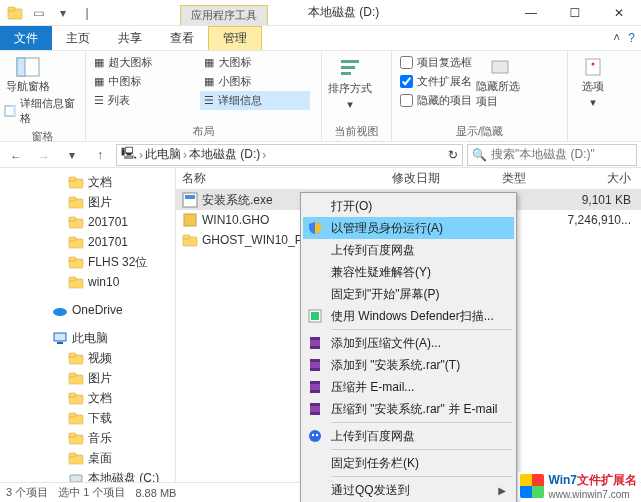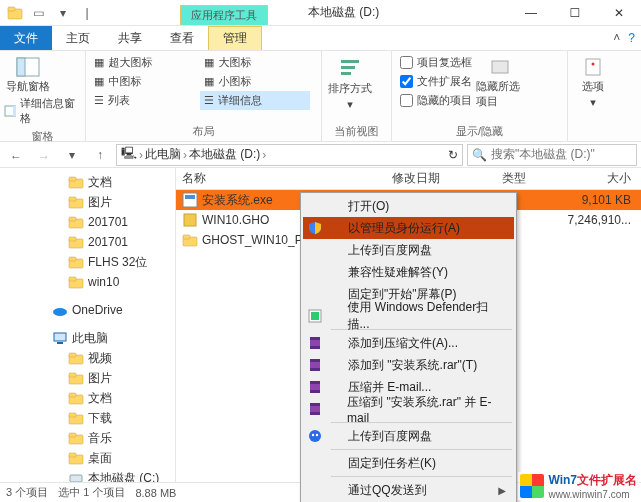--- a/index.html
+++ b/index.html
@@ -1,20 +1,20 @@
 <!DOCTYPE html>
 <html><head>
 <meta charset="utf-8">
 <style>
   * { margin: 0; padding: 0; box-sizing: border-box; font-family: "Microsoft YaHei", "Segoe UI", sans-serif; }
   body { width: 641px; height: 502px; overflow: hidden; background: #fff; font-size: 12px; position: relative; }
   .titlebar { height: 26px; display: flex; align-items: stretch; border-bottom: 1px solid #e5e5e5; }
   .qat { width: 180px; display: flex; align-items: center; padding-left: 4px; gap: 2px; }
   .qat .ic { width: 22px; height: 22px; display: flex; align-items: center; justify-content: center; color: #555; }
-  .tab-context { background: #5eead4; border: 1px solid #e5c55c; border-bottom: none; padding: 2px 10px; font-size: 11px; color: #555; align-self: flex-end; height: 20px; display: flex; align-items: center; }
+  .tab-context { background: #e5e5e5; border: 1px solid #e5c55c; border-bottom: none; padding: 2px 10px; font-size: 11px; color: #555; align-self: flex-end; height: 20px; display: flex; align-items: center; }
   .title-text { flex: 1; text-align: left; padding-left: 40px; padding-top: 4px; color: #333; font-size: 12px; }
   .winctrl { display: flex; }
   .winctrl div { width: 44px; display: flex; align-items: center; justify-content: center; color: #333; font-family: "Segoe MDL2 Assets", sans-serif; }
   .tabs { height: 24px; display: flex; align-items: stretch; background: #fff; }
   .tab-file { background: #1979ca; color: #fff; padding: 0 14px; display: flex; align-items: center; }
   .tab { padding: 0 14px; display: flex; align-items: center; color: #333; border-top: 1px solid transparent; }
   .tab.mgmt { background: #fceea8; border: 1px solid #e5c55c; border-bottom: none; }
   .tabs-right { margin-left: auto; display: flex; align-items: center; padding-right: 6px; gap: 8px; color: #555; }
   .ribbon { height: 92px; border-top: 1px solid #e5e5e5; border-bottom: 1px solid #e5e5e5; display: flex; background: #fdfdfd; }
   .rgroup { border-right: 1px solid #e5e5e5; padding: 2px 4px 0 4px; display: flex; flex-direction: column; }
@@ -30,29 +30,29 @@
   .content { display: flex; height: 314px; }
   .tree { width: 142px; border-right: 1px solid #e5e5e5; overflow: hidden; padding-top: 4px; margin-left: 34px; }
   .tree-item { display: flex; align-items: center; gap: 4px; padding: 1px 4px 1px 18px; font-size: 12px; color: #333; height: 20px; }
   .tree-item.lvl2 { padding-left: 34px; }
   .tree-item .ic { width: 16px; height: 16px; display:flex; align-items:center; justify-content:center; }
   .list { flex: 1; display: flex; flex-direction: column; position: relative; }
   .cols { display: flex; border-bottom: 1px solid #e5e5e5; height: 22px; align-items: center; font-size: 12px; color: #444; }
   .cols > div { padding: 0 6px; }
   .rows { flex: 1; }
   .row { display: flex; align-items: center; height: 20px; font-size: 12px; color: #333; }
-  .row.sel { background: #f97316; }
+  .row.sel { background: #e5e5e5; }
   .row .c-name { width: 210px; display:flex; align-items:center; gap:4px; padding-left:6px; }
   .row .c-size { margin-left: auto; padding-right: 10px; text-align: right; min-width: 80px; }
   .status { height: 20px; border-top: 1px solid #e5e5e5; display:flex; align-items:center; padding: 0 6px; font-size: 11px; color: #555; gap: 10px; }
   .ctxmenu { position: absolute; left: 300px; top: 192px; width: 217px; background: #f0f0f0; border: 1px solid #a0a0a0; box-shadow: 2px 2px 4px rgba(0,0,0,.25); padding: 2px; font-size: 12px; z-index: 100; }
-  .mitem { display: flex; align-items: center; height: 22px; padding: 0 8px 0 2px; gap: 23px; color: #222; }
+  .mitem { display: flex; align-items: center; height: 22px; padding: 0 8px 0 2px; gap: 6px; color: #222; }
   .mitem .mi-ic { width: 20px; height: 18px; display:flex; align-items:center; justify-content:center; }
   .mitem .mi-arr { margin-left: auto; color: #555; font-size: 10px; }
-  .mitem.hl { background: #c2410c; }
+  .mitem.hl { background: #7dd3fc; }
   .msep { height: 1px; background: #d0d0d0; margin: 2px 2px 2px 28px; }
   .redbox { border: 2px solid #ff0000; position: absolute; }
   .watermark { position: absolute; right: 2px; bottom: 2px; display:flex; align-items:center; gap:4px; font-size: 12px; background: rgba(255,255,255,.6); padding: 0 2px; z-index: 200; }
   .watermark .logo { width: 24px; height: 24px; background: conic-gradient(#ff3b30 0 25%, #4cd964 0 50%, #007aff 0 75%, #ffcc00 0 100%); border-radius: 2px; }
   .watermark .t1 { color: #d23; font-weight: bold; }
   .watermark .t1 b { color: #0a5fb0; }
   .watermark .t2 { color: #666; font-size: 10px; }
   svg { display:block; }
   .fold { fill: #ffd768; stroke: #caa236; stroke-width:.5; }
 </style>

